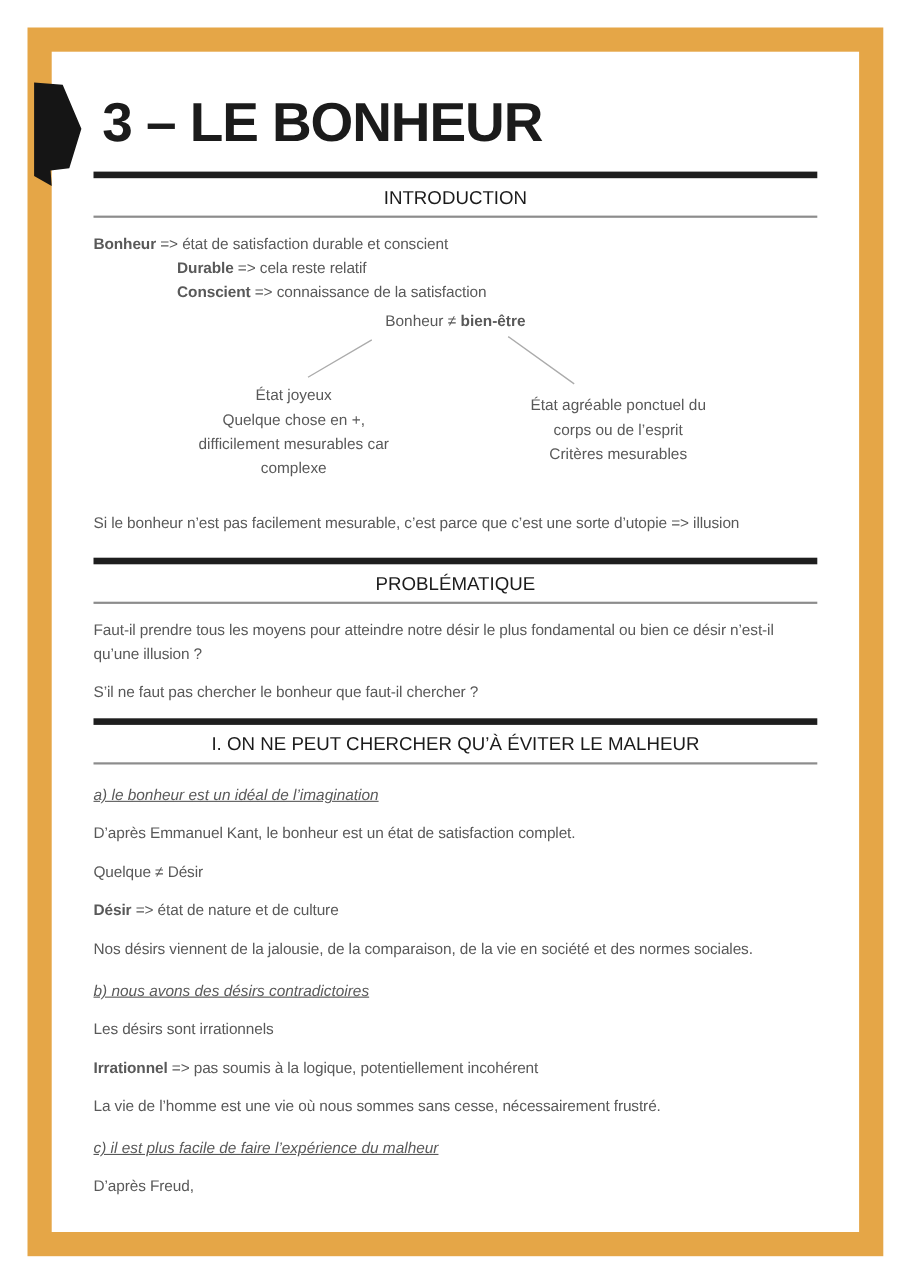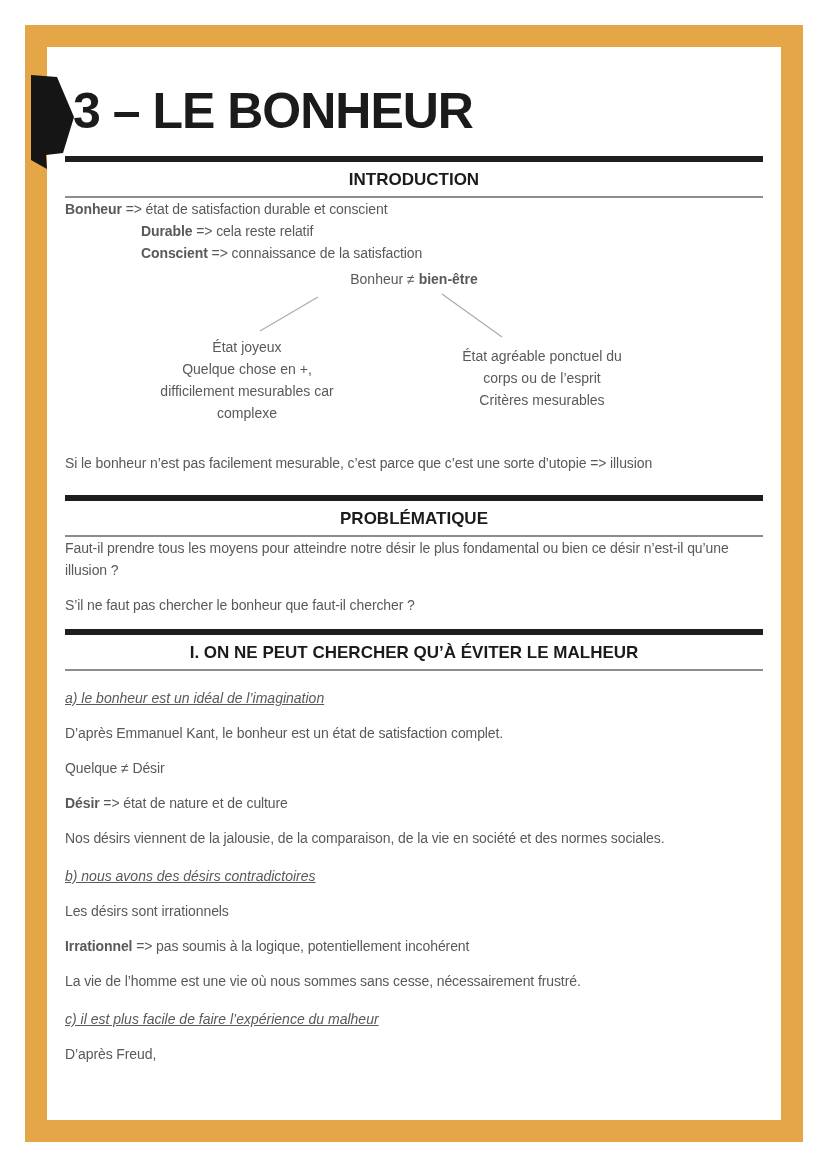--- a/index.html
+++ b/index.html
@@ -9,36 +9,36 @@
     font-family:"Liberation Sans","DejaVu Sans",sans-serif;
   }
   .frame {
     position:absolute; left:25px; top:25px;
     width:778px; height:1117px;
     border:22px solid #E5A647; background:#ffffff;
   }
   .bookmark {
     position:absolute; left:29px; top:72px; z-index:5;
   }
-  .content { position:relative; padding:0 18px; width:734px; }
+  .content { position:relative; padding:0 38px; width:734px; }
   h1.page-title {
     margin:38px 0 0 8px;
     font-size:50px; line-height:52px; font-weight:bold;
     letter-spacing:-1px; color:#1b1b1b;
   }
   .sec-head { border-bottom:2px solid #8c8c8c; }
   .sec-head .bar { height:6px; background:#1e1e1e; }
   .sec-head .sec-label {
-    text-align:center; font-weight:bold; font-size:17px;
+    text-align:center; font-weight:normal; font-size:17px;
     color:#1b1b1b; padding:8px 0 6px;
   }
   .mt-title { margin-top:19px; }
   .mt-section { margin-top:21px; }
   .mt-part { margin-top:12px; }
-  .paras { margin-top:0; }
+  .paras { margin-top:12px; }
   p.body-line, p.def {
     font-size:14px; line-height:22px; letter-spacing:-0.1px;
     color:#595959; margin:0 0 13px;
   }
   p.def { margin-bottom:0; }
   p.def.indent { padding-left:76px; }
   p.def b, .d-center b { font-weight:bold; color:#595959; }
   .diagram { position:relative; height:160px; margin-top:4px; margin-bottom:24px; }
   .d-center {
     text-align:center; font-size:14px; line-height:22px; color:#595959;

